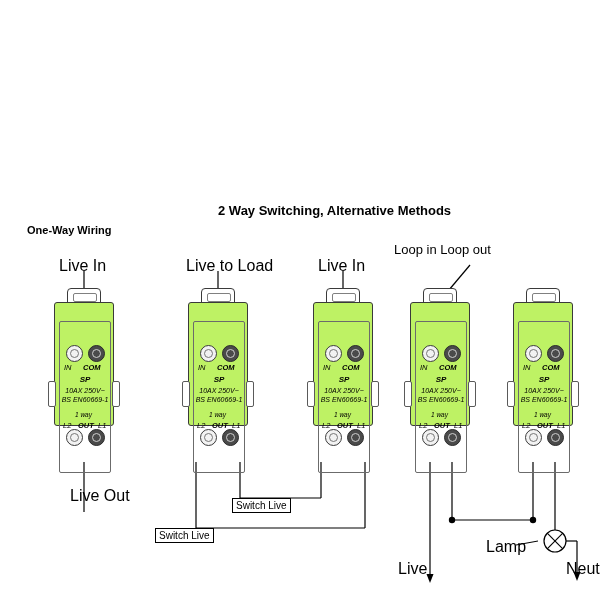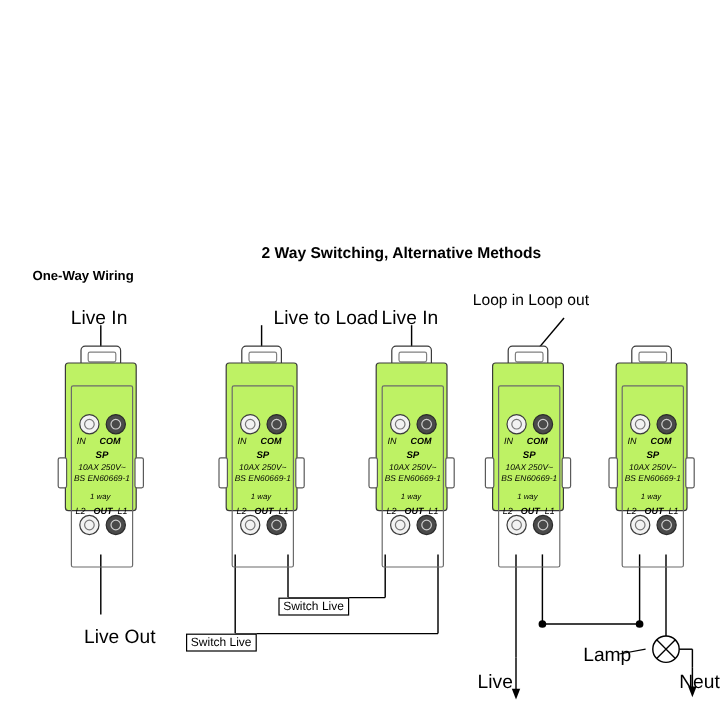--- a/index.html
+++ b/index.html
@@ -227,21 +227,21 @@
     <line x1="566" y1="541" x2="577" y2="541" stroke="#000" stroke-width="1.2"></line>
     <line x1="577" y1="541" x2="577" y2="556" stroke="#000" stroke-width="1.2"></line>
 
     <line x1="516" y1="545" x2="538" y2="541" stroke="#000" stroke-width="1"></line>
   </svg>
 
   <div class="txt title" style="left:218px; top:204px;">2 Way Switching, Alternative Methods</div>
 
   <div class="txt heading" style="left:27px; top:224px;">One-Way Wiring</div>
   <div class="txt label" style="left:59px; top:257px;">Live In</div>
-  <div class="txt label" style="left:58px; top:523px;padding-left:12px;">Live Out</div>
+  <div class="txt label" style="left:58px; top:487px;padding-left:12px;">Live Out</div>
 
   <div class="module" style="left:54px; top:288px;">
     <div class="mod-clip"></div>
     <div class="mod-body">
       <div class="ear ear-l"></div>
       <div class="ear ear-r"></div>
       <div class="mod-inner"></div>
       <div class="term term-in"></div>
       <div class="term dark term-com"></div>
       <div class="tlabel lbl-in">IN</div>
@@ -253,21 +253,21 @@
       </div>
       <div class="tlabel lbl-1way">1 way</div>
       <div class="tlabel lbl-l2">L2</div>
       <div class="tlabel lbl-out">OUT</div>
       <div class="tlabel lbl-l1">L1</div>
       <div class="term term-l2"></div>
       <div class="term dark term-l1"></div>
     </div>
   </div>
 
-  <div class="txt label" style="left:186px; top:257px;margin-left:42px;">Live to Load</div>
+  <div class="txt label" style="left:186px; top:257px;">Live to Load</div>
   <div class="txt label" style="left:318px; top:257px;">Live In</div>
 
   <div class="txt boxed" style="left:232px; top:498px;">Switch Live</div>
   <div class="txt boxed" style="left:155px; top:528px;">Switch Live</div>
 
   <div class="module" style="left:188px; top:288px;">
     <div class="mod-clip"></div>
     <div class="mod-body">
       <div class="ear ear-l"></div>
       <div class="ear ear-r"></div>

